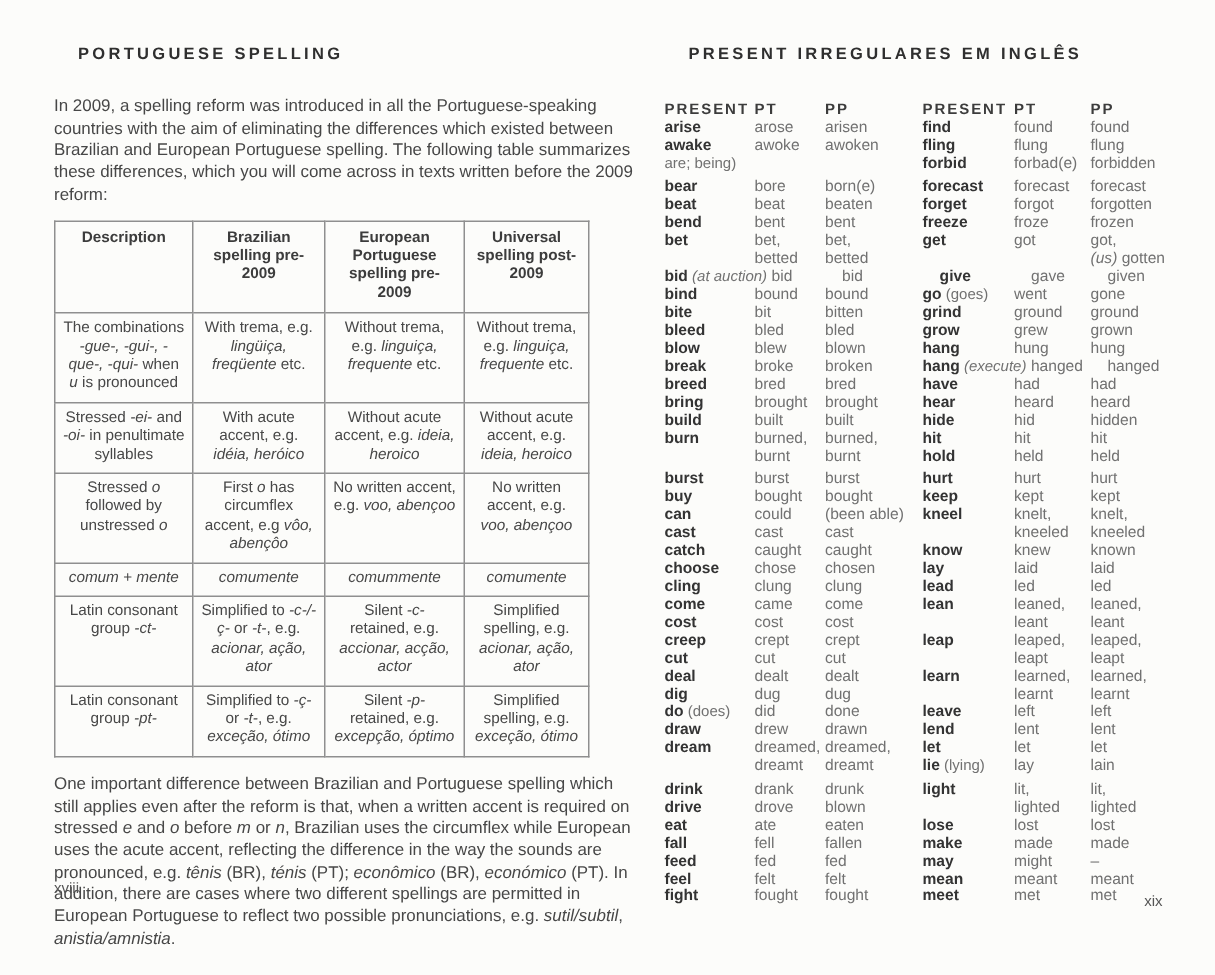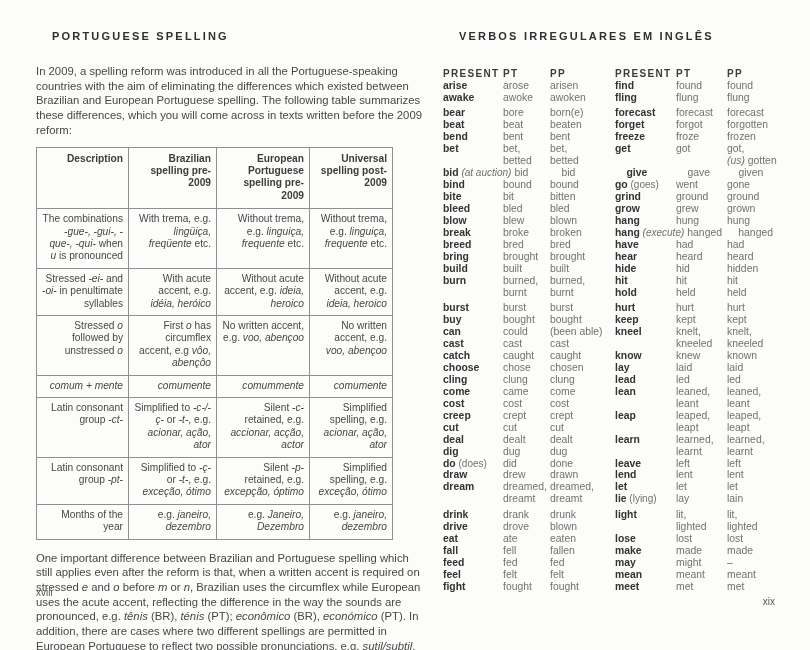--- a/index.html
+++ b/index.html
@@ -20,21 +20,21 @@
     margin:16px;white-space:nowrap;
   }
   #page-left h1{margin-bottom:22px}
   p{font-size:11.3px;line-height:14.7px;margin:0;color:var(--text)}
   .it{font-style:italic}
   
   table{border-collapse:collapse;width:356px;margin:9px 0 11px;table-layout:fixed}
   th,td{
     border:1px solid var(--border);
     font-size:10.2px;line-height:12.4px;padding:4px 5px 5px;
-    vertical-align:top;text-align:right;font-weight:normal;color:var(--text);
+    vertical-align:top;text-align:center;font-weight:normal;color:var(--text);
   }
   th{font-weight:bold;color:#3c3c3c;padding-top:5px;padding-bottom:6px}
   
   .vgrid{margin-top:26px}
   .vl{display:flex;white-space:nowrap;line-height:11.95px;font-size:10.4px;color:var(--muted)}
   .vl>span{flex:0 0 auto;padding-right:3px;box-sizing:border-box}
   .c0{min-width:60px}.c1{min-width:47px}.c2{min-width:65px}
   .c3{min-width:61px}.c4{min-width:51px}.c5{min-width:56px}
   .vb{font-weight:bold;color:var(--verb)}
   .note{color:var(--muted);font-weight:normal;font-size:10px}
@@ -95,33 +95,27 @@
           <td><span>Simplified to </span><span class="it">-c-/-ç-</span><span> or </span><span class="it">-t-</span><span>, e.g. </span><span class="it">acionar, ação, ator</span></td>
           <td><span>Silent </span><span class="it">-c-</span><span> retained, e.g. </span><span class="it">accionar, acção, actor</span></td>
           <td><span>Simplified spelling, e.g. </span><span class="it">acionar, ação, ator</span></td>
         </tr>
         <tr>
           <td><span>Latin consonant group </span><span class="it">-pt-</span></td>
           <td><span>Simplified to </span><span class="it">-ç-</span><span> or </span><span class="it">-t-</span><span>, e.g. </span><span class="it">exceção, ótimo</span></td>
           <td><span>Silent </span><span class="it">-p-</span><span> retained, e.g. </span><span class="it">excepção, óptimo</span></td>
           <td><span>Simplified spelling, e.g. </span><span class="it">exceção, ótimo</span></td>
         </tr>
-        <tr>
-          <td><span>Months of the year</span></td>
-          <td><span>e.g. </span><span class="it">janeiro, dezembro</span></td>
-          <td><span>e.g. </span><span class="it">Janeiro, Dezembro</span></td>
-          <td><span>e.g. </span><span class="it">janeiro, dezembro</span></td>
-        </tr>
       </tbody>
   </table>
   <p><span>One important difference between Brazilian and Portuguese spelling which still applies even after the reform is that, when a written accent is required on stressed </span><span class="it">e</span><span> and </span><span class="it">o</span><span> before </span><span class="it">m</span><span> or </span><span class="it">n</span><span>, Brazilian uses the circumflex while European uses the acute accent, reflecting the difference in the way the sounds are pronounced, e.g. </span><span class="it">tênis</span><span> (BR), </span><span class="it">ténis</span><span> (PT); </span><span class="it">econômico</span><span> (BR), </span><span class="it">económico</span><span> (PT). In addition, there are cases where two different spellings are permitted in European Portuguese to reflect two possible pronunciations, e.g. </span><span class="it">sutil/subtil</span><span>, </span><span class="it">anistia/amnistia</span><span>.</span></p>
 </div>
 
 <div class="page" id="page-right">
-  <h1>VERBOS IRREGULARES EM INGLÊS</h1>
+  <h1>PRESENT IRREGULARES EM INGLÊS</h1>
   <div class="vgrid">
       <div class="vl vh">
         <span class="c0">PRESENT</span>
         <span class="c1">PT</span>
         <span class="c2">PP</span>
         <span class="c3">PRESENT</span>
         <span class="c4">PT</span>
         <span class="c5">PP</span>
       </div>
       <div>
@@ -134,20 +128,28 @@
           <span class="c5"><span>found</span></span>
         </div>
         <div class="vl">
           <span class="c0"><span class="vb">awake</span></span>
           <span class="c1"><span>awoke</span></span>
           <span class="c2"><span>awoken</span></span>
           <span class="c3"><span class="vb">fling</span></span>
           <span class="c4"><span>flung</span></span>
           <span class="c5"><span>flung</span></span>
         </div>
+        <div class="vl">
+          <span class="c0"><span class="note"><span>are; being)</span></span></span>
+          <span class="c1"></span>
+          <span class="c2"></span>
+          <span class="c3"><span class="vb">forbid</span></span>
+          <span class="c4"><span>forbad(e)</span></span>
+          <span class="c5"><span>forbidden</span></span>
+        </div>
       </div>
       <div class="block">
         <div class="vl">
           <span class="c0"><span class="vb">bear</span></span>
           <span class="c1"><span>bore</span></span>
           <span class="c2"><span>born(e)</span></span>
           <span class="c3"><span class="vb">forecast</span></span>
           <span class="c4"><span>forecast</span></span>
           <span class="c5"><span>forecast</span></span>
         </div>

